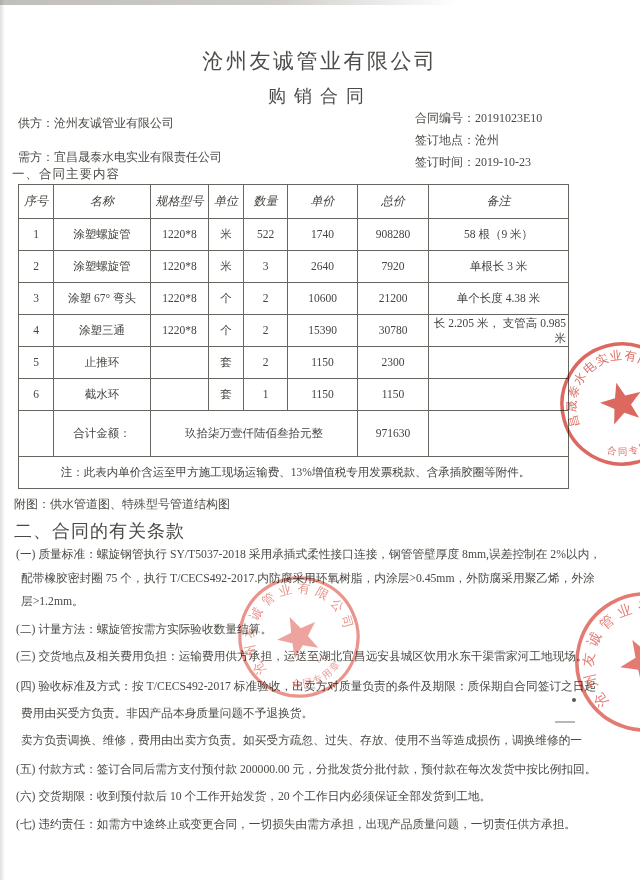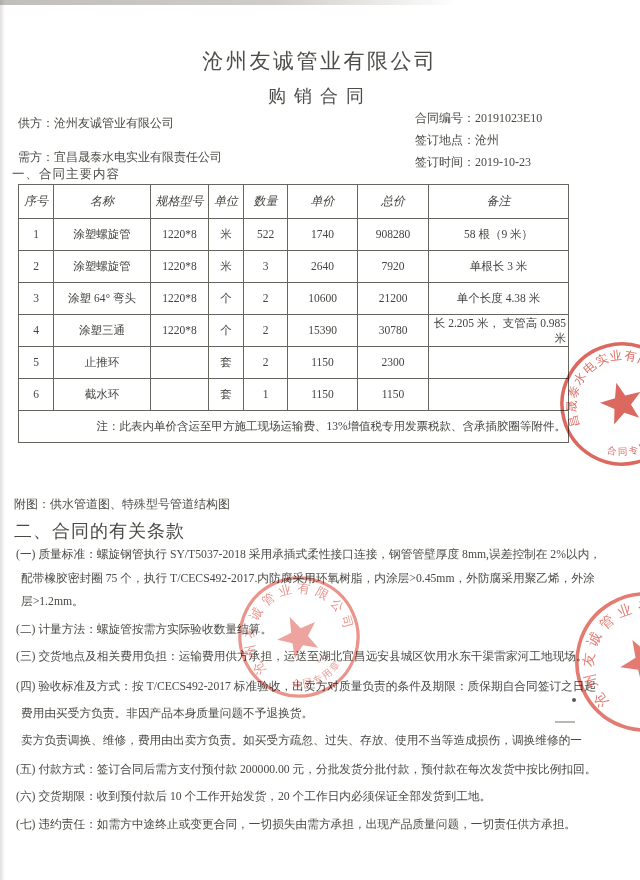--- a/index.html
+++ b/index.html
@@ -30,21 +30,21 @@
   .h1{left:12px;top:166px;font-size:12.5px;letter-spacing:1px;}
 
   table.items{position:absolute;left:18px;top:184px;border-collapse:collapse;table-layout:fixed;width:550px;
     font-size:11.5px;color:#454440;}
   table.items td,table.items th{border:1px solid #67655f;text-align:center;vertical-align:middle;
     font-weight:normal;padding:0 2px;line-height:1.3;overflow:hidden;}
   tr.hdr{height:34px;font-size:12px;font-style:italic;}
   tr.r{height:32px;}
   tr.total{height:46px;}
   tr.note-row{height:32px;}
-  tr.note-row td{text-align:right;padding-left:6px;font-size:11.5px;white-space:nowrap;}
+  tr.note-row td{text-align:center;padding-left:6px;font-size:11.5px;white-space:nowrap;}
 
   .attachment{left:14px;top:496px;font-size:12px;}
   .h2{left:14px;top:519px;font-size:18px;letter-spacing:1px;}
 
   .clauses{position:absolute;left:16px;top:543px;width:616px;font-size:11.7px;color:#4a4944;}
   .clause{margin:0 0 4px 0;}
   .cl{line-height:23.5px;white-space:nowrap;}
   .clause.wide .cl{line-height:27px;}
   .cl.cont{padding-left:5px;}
 
@@ -113,21 +113,21 @@
       <td>涂塑螺旋管</td>
       <td>1220*8</td>
       <td>米</td>
       <td>3</td>
       <td>2640</td>
       <td>7920</td>
       <td>单根长 3 米</td>
     </tr>
     <tr class="r">
       <td>3</td>
-      <td>涂塑 64° 弯头</td>
+      <td>涂塑 67° 弯头</td>
       <td>1220*8</td>
       <td>个</td>
       <td>2</td>
       <td>10600</td>
       <td>21200</td>
       <td>单个长度 4.38 米</td>
     </tr>
     <tr class="r">
       <td>4</td>
       <td>涂塑三通</td>
@@ -149,20 +149,27 @@
       <td></td>
     </tr>
     <tr class="r">
       <td>6</td>
       <td>截水环</td>
       <td></td>
       <td>套</td>
       <td>1</td>
       <td>1150</td>
       <td>1150</td>
+      <td></td>
+    </tr>
+    <tr class="total">
+      <td></td>
+      <td>合计金额：</td>
+      <td colspan="4">玖拾柒万壹仟陆佰叁拾元整</td>
+      <td>971630</td>
       <td></td>
     </tr>
     <tr class="note-row">
       <td colspan="8">注：此表内单价含运至甲方施工现场运输费、13%增值税专用发票税款、含承插胶圈等附件。</td>
     </tr>
   </tbody>
     </table>
 
   <div class="line attachment">附图：供水管道图、特殊型号管道结构图</div>
   <div class="line h2">二、合同的有关条款</div>

